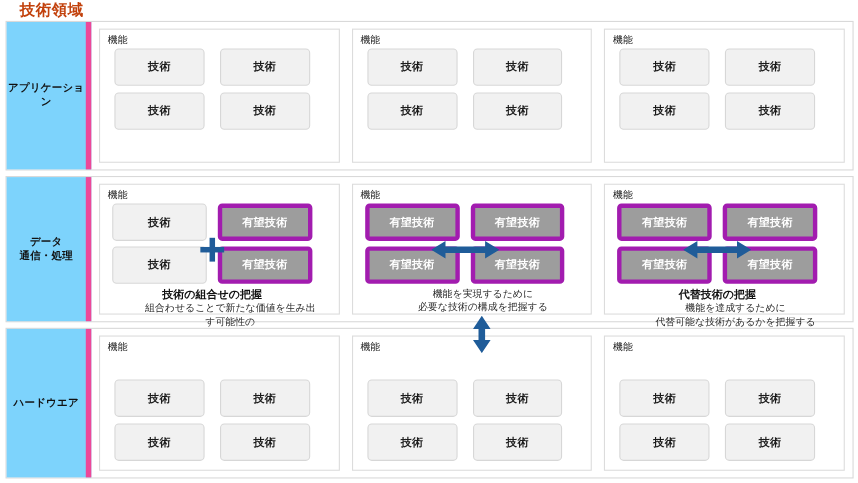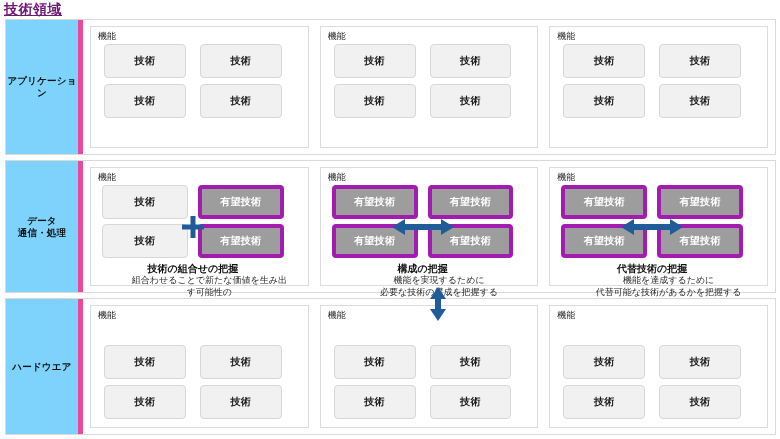--- a/index.html
+++ b/index.html
@@ -17,28 +17,27 @@
 
   .page {
     position: relative;
     width: 780px;
     height: 439px;
     box-sizing: border-box;
   }
 
   .page-title {
     position: absolute;
-    left: 4px;
+    left: 18px;
     top: 1px;
     font-size: 14px;
     font-weight: bold;
     letter-spacing: 0.5px;
-    color: #701a75;
+    color: #c2410c;
     line-height: 16px;
-    text-decoration: underline;
   }
 
   
   .rows {
     position: absolute;
     left: 5px;
     top: 19px;
     width: 771px;
     height: 416px;
   }
@@ -271,21 +270,20 @@
           <div class="chip-grid tight data-chips">
             <div class="chip chip-promising">有望技術</div>
             <div class="chip chip-promising">有望技術</div>
             <div class="chip chip-promising">有望技術</div>
             <div class="chip chip-promising">有望技術</div>
             <svg class="h-arrow" viewBox="0 0 62 18">
               <polygon points="0,9 13,1 13,6 49,6 49,1 62,9 49,17 49,12 13,12 13,17" fill="#1f5c99"></polygon>
             </svg>
           </div>
           <div class="caption">
-            <div class="caption-title">構成の把握</div>
             <div class="caption-body">機能を実現するために
 必要な技術の構成を把握する</div>
           </div>
         </div>
 
         <div class="panel">
           <div class="panel-title">機能</div>
           <div class="chip-grid tight data-chips">
             <div class="chip chip-promising">有望技術</div>
             <div class="chip chip-promising">有望技術</div>

